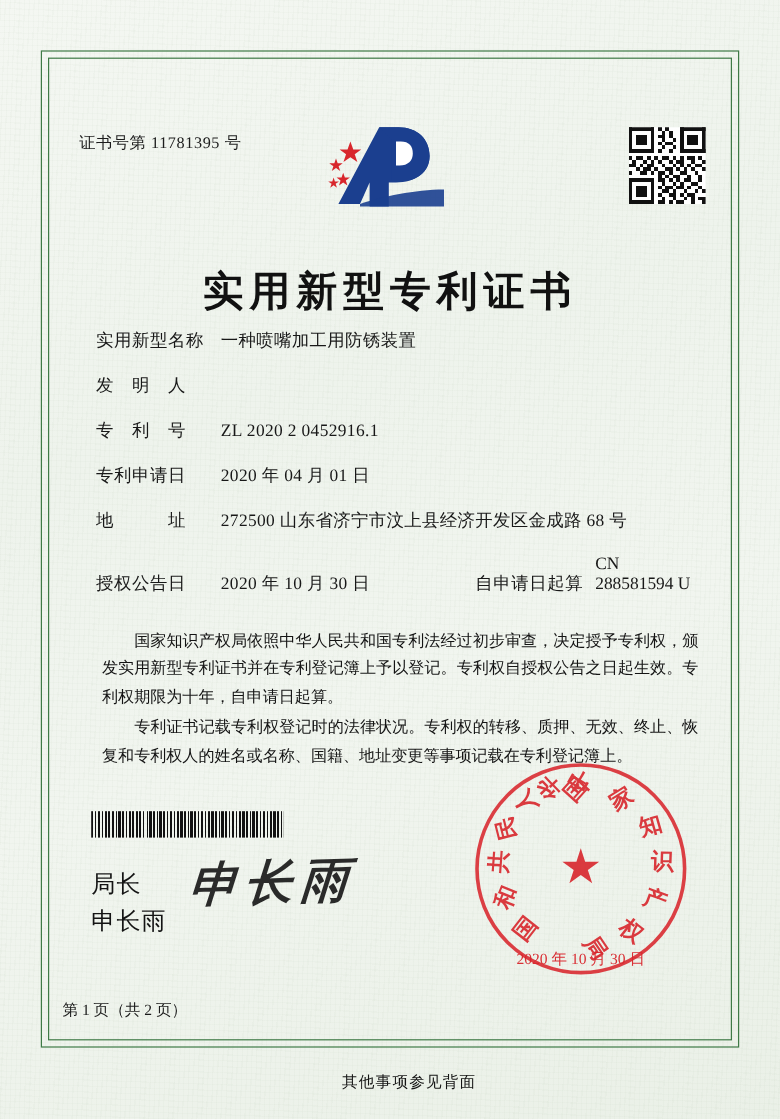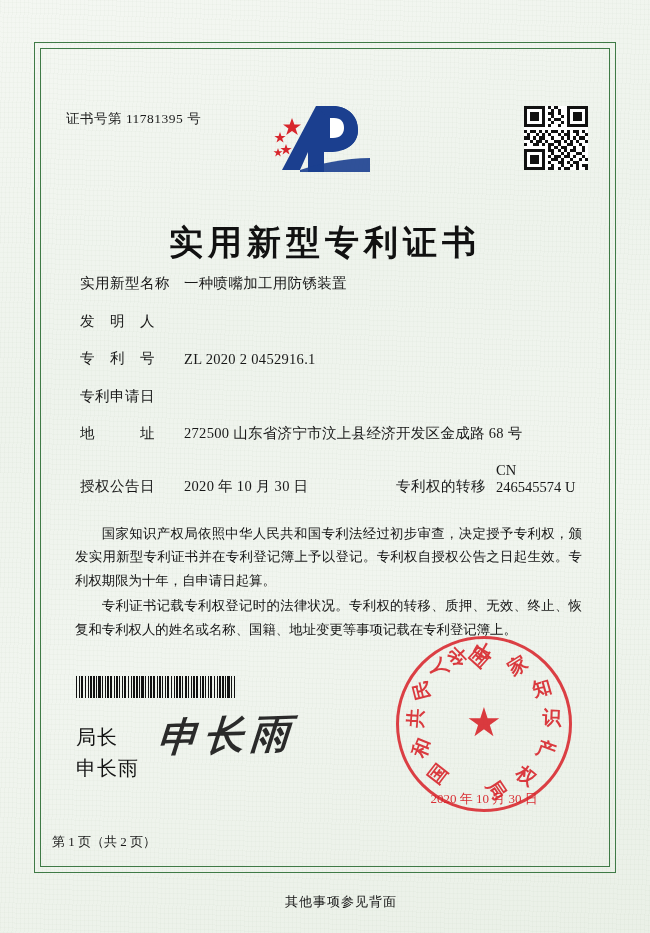--- a/index.html
+++ b/index.html
@@ -123,21 +123,21 @@
     position: absolute;
     left: 34px;
     right: 28px;
     top: 474px;
     font-size: 13.4px;
     line-height: 1.75;
     color: #141414;
     text-align: justify;
   }
   .paragraphs p {
-    margin: 0 0 2px 1px;
+    margin: 0 0 2px 11px;
     text-indent: 2em;
   }
 
   .barcode {
     position: absolute;
     left: 36px;
     top: 628px;
     width: 160px;
     height: 22px;
     background-image: repeating-linear-gradient(
@@ -399,30 +399,31 @@
       </div>
       <div class="field-row">
         <div class="field-label">发　明　人</div>
       </div>
       <div class="field-row">
         <div class="field-label">专　利　号</div>
         <div class="field-value">ZL 2020 2 0452916.1</div>
       </div>
       <div class="field-row">
         <div class="field-label">专利申请日</div>
+        <div class="field-value">2020 年 04 月 01 日</div>
       </div>
       <div class="field-row">
         <div class="field-label">地　　　址</div>
         <div class="field-value">272500  山东省济宁市汶上县经济开发区金成路 68 号</div>
       </div>
       <div class="field-row dual">
         <div class="field-label">授权公告日</div>
         <div class="field-value">2020 年 10 月 30 日</div>
-        <div class="field-label2">专利权的转移</div>
-        <div class="field-value2">CN 246545574 U</div>
+        <div class="field-label2">自申请日起算</div>
+        <div class="field-value2">CN 288581594 U</div>
       </div>
     </div>
 
     <div class="paragraphs">
       <p>国家知识产权局依照中华人民共和国专利法经过初步审查，决定授予专利权，颁发实用新型专利证书并在专利登记簿上予以登记。专利权自授权公告之日起生效。专利权期限为十年，自申请日起算。</p>
       <p>专利证书记载专利权登记时的法律状况。专利权的转移、质押、无效、终止、恢复和专利权人的姓名或名称、国籍、地址变更等事项记载在专利登记簿上。</p>
     </div>
 
     <div class="barcode"></div>
 

